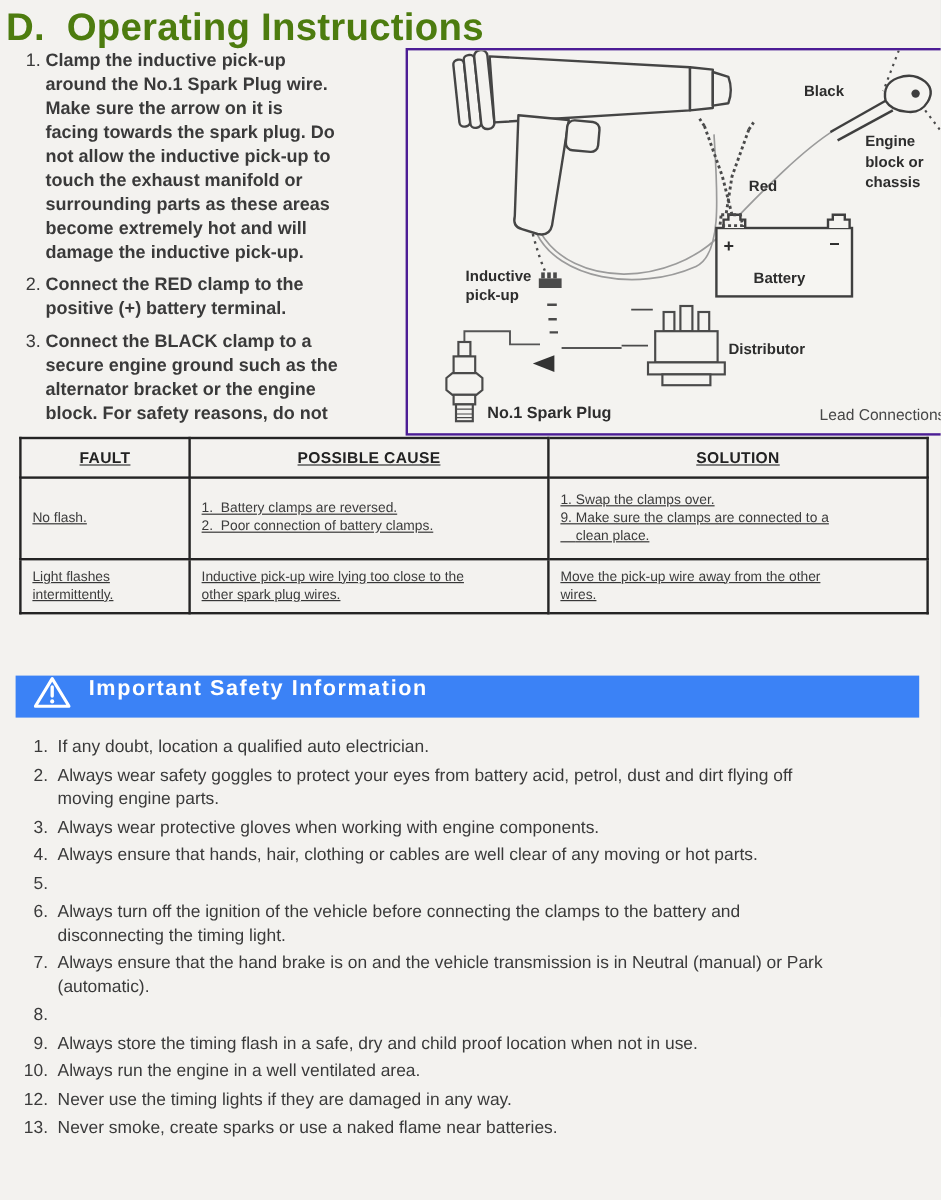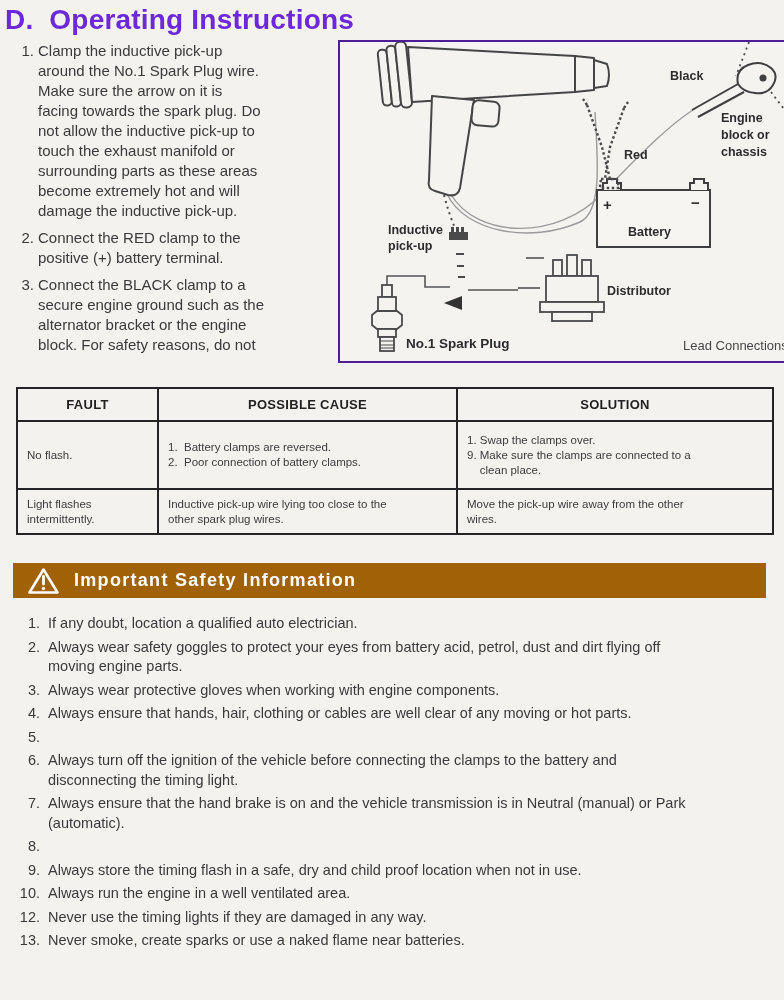--- a/index.html
+++ b/index.html
@@ -4,55 +4,55 @@
 <style>
   html,body{margin:0;padding:0;background:#e9e8e5;}
   .page{
     position:relative;width:784px;height:1000px;margin:0 auto;
     background:#f3f2ef;color:#383838;
     font-family:"Liberation Sans","DejaVu Sans",sans-serif;
     overflow:hidden;
   }
   .page-title{
     position:absolute;left:5px;top:4px;margin:0;
-    font-size:28px;font-weight:bold;color:#6d28d9;
+    font-size:32px;font-weight:bold;color:#4d7c0f;
     white-space:pre;letter-spacing:.2px;
   }
   
   .instructions{position:absolute;left:14px;top:41px;width:278px;}
   .instr-item{display:flex;margin-bottom:7px;font-size:15px;line-height:20px;color:#3a3a3a;}
   .instr-num{width:20px;flex:0 0 20px;text-align:right;margin-right:4px;}
-  .instr-text{white-space:pre-wrap;}
+  .instr-text{white-space:pre-wrap;font-weight:bold;}
   
   .diagram{
     position:absolute;left:295px;top:40px;width:467px;height:323px;
     border:2px solid #4c1d95;box-sizing:border-box;background:#f4f3f0;margin-left:43px;
   }
   .diagram svg{display:block;}
   .dlabel{font-family:"Liberation Sans",sans-serif;font-weight:bold;font-size:12.5px;fill:#2d2d2d;}
   .dlabel-lg{font-family:"Liberation Sans",sans-serif;font-weight:bold;font-size:13.5px;fill:#2d2d2d;}
   .dcaption{font-family:"Liberation Sans",sans-serif;font-size:13px;fill:#474747;}
   .dterm{font-family:"Liberation Sans",sans-serif;font-weight:bold;font-size:15px;fill:#2d2d2d;}
   
   .fault-table{
-    position:absolute;left:16px;top:387px;width:756px;
-    border-collapse:collapse;table-layout:fixed;
+    position:absolute;left:16px;top:364px;width:756px;
+    border-collapse:collapse;table-layout:fixed;text-decoration:underline;
   }
   .fault-table th,.fault-table td{
     border:2px solid #242424;padding:5px 9px;vertical-align:middle;
     font-size:11.5px;line-height:15px;color:#3c3c3c;text-align:left;
     white-space:pre-wrap;box-sizing:border-box;
   }
   .fault-table th{height:33px;text-align:center;font-size:13px;font-weight:bold;color:#222;letter-spacing:.3px;}
   .row-tall td{height:68px;}
   .row-mid td{height:45px;}
   
   .safety-banner{
     position:absolute;left:13px;top:563px;width:753px;height:35px;
-    background:#a16207;color:#ffffff;display:flex;align-items:center;
+    background:#3b82f6;color:#ffffff;display:flex;align-items:flex-start;
     box-sizing:border-box;padding-left:15px;
   }
   .safety-banner .w-icon{flex:0 0 auto;margin-right:15px;display:flex;align-items:center;}
   .safety-title{font-size:18px;font-weight:bold;letter-spacing:1.3px;}
   
   .safety-list{position:absolute;left:16px;top:614px;width:756px;}
   .safe-item{display:flex;margin-bottom:4px;font-size:14.5px;line-height:19.5px;color:#3a3a3a;}
   .safe-num{width:24px;flex:0 0 24px;text-align:right;margin-right:8px;}
   .safe-text{white-space:pre-wrap;}
 </style>

